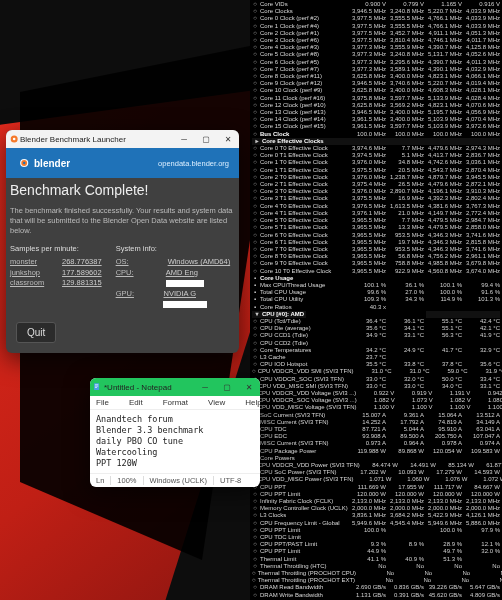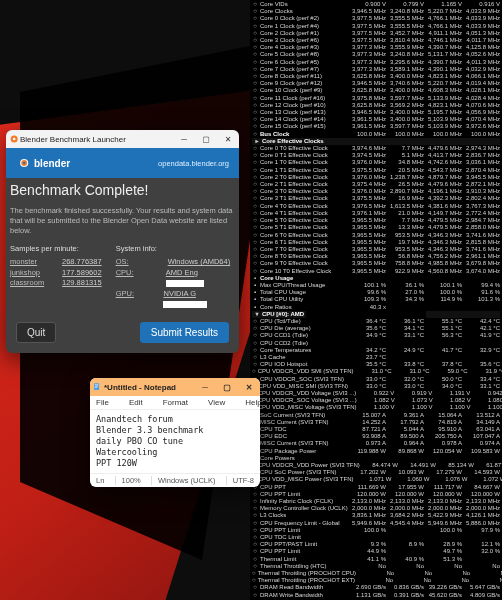--- a/index.html
+++ b/index.html
@@ -115,24 +115,24 @@
     position: absolute;
     left: 90px; top: 378px;
     width: 170px;
     background: #fff;
     border-radius: 6px;
     box-shadow: 0 6px 24px rgba(0,0,0,.6);
     overflow: hidden;
     color: #222;
     font-size: 8.5px;
   }
-  .notepad .titlebar { background:#fdba74;font-weight:bold; }
+  .notepad .titlebar { background:#22c55e; }
   .notepad .menu { display:flex; gap:20px; padding: 2px 6px; font-size:8px; color:#333; border-bottom:1px solid #eee;}
   .notepad .content { padding:4px 6px; font-family: Consolas, monospace; font-size:8.5px; line-height:1.3; white-space:pre; }
-  .notepad .status { display:flex; gap:6px; padding:2px 6px; font-size:7.5px; color:#555; border-top:1px solid #eee;justify-content:space-between;}
+  .notepad .status { display:flex; gap:6px; padding:2px 6px; font-size:7.5px; color:#555; border-top:1px solid #eee;}
   .notepad .status div { white-space:nowrap; }
   .notepad .status .sep { border-left:1px solid #ddd; padding-left:6px;}
 </style>
 </head>
 <body>
 
 <div class="bg">
   <div class="poly1"></div>
   <div class="poly2"></div>
 </div>
@@ -1029,21 +1029,20 @@
             <div class="row2">
               <span class="k">GPU:</span>
               <span class="v">NVIDIA G <span class="redact" style="width:44px"></span></span>
             </div>
           </div>
       </div>
     </div>
   </div>
   <div class="footer">
     <button class="btn">Quit</button>
-    <button class="btn primary">Submit Results</button>
   </div>
 </div>
 
 <div class="notepad">
   <div class="titlebar">
     <div class="icon">
       <svg viewBox="0 0 24 24" width="10" height="10">
           <rect x="5" y="3" width="12" height="16" rx="1" fill="#4aa0e6"></rect>
           <rect x="7" y="6" width="8" height="1.5" fill="#fff"></rect>
           <rect x="7" y="9" width="8" height="1.5" fill="#fff"></rect>

